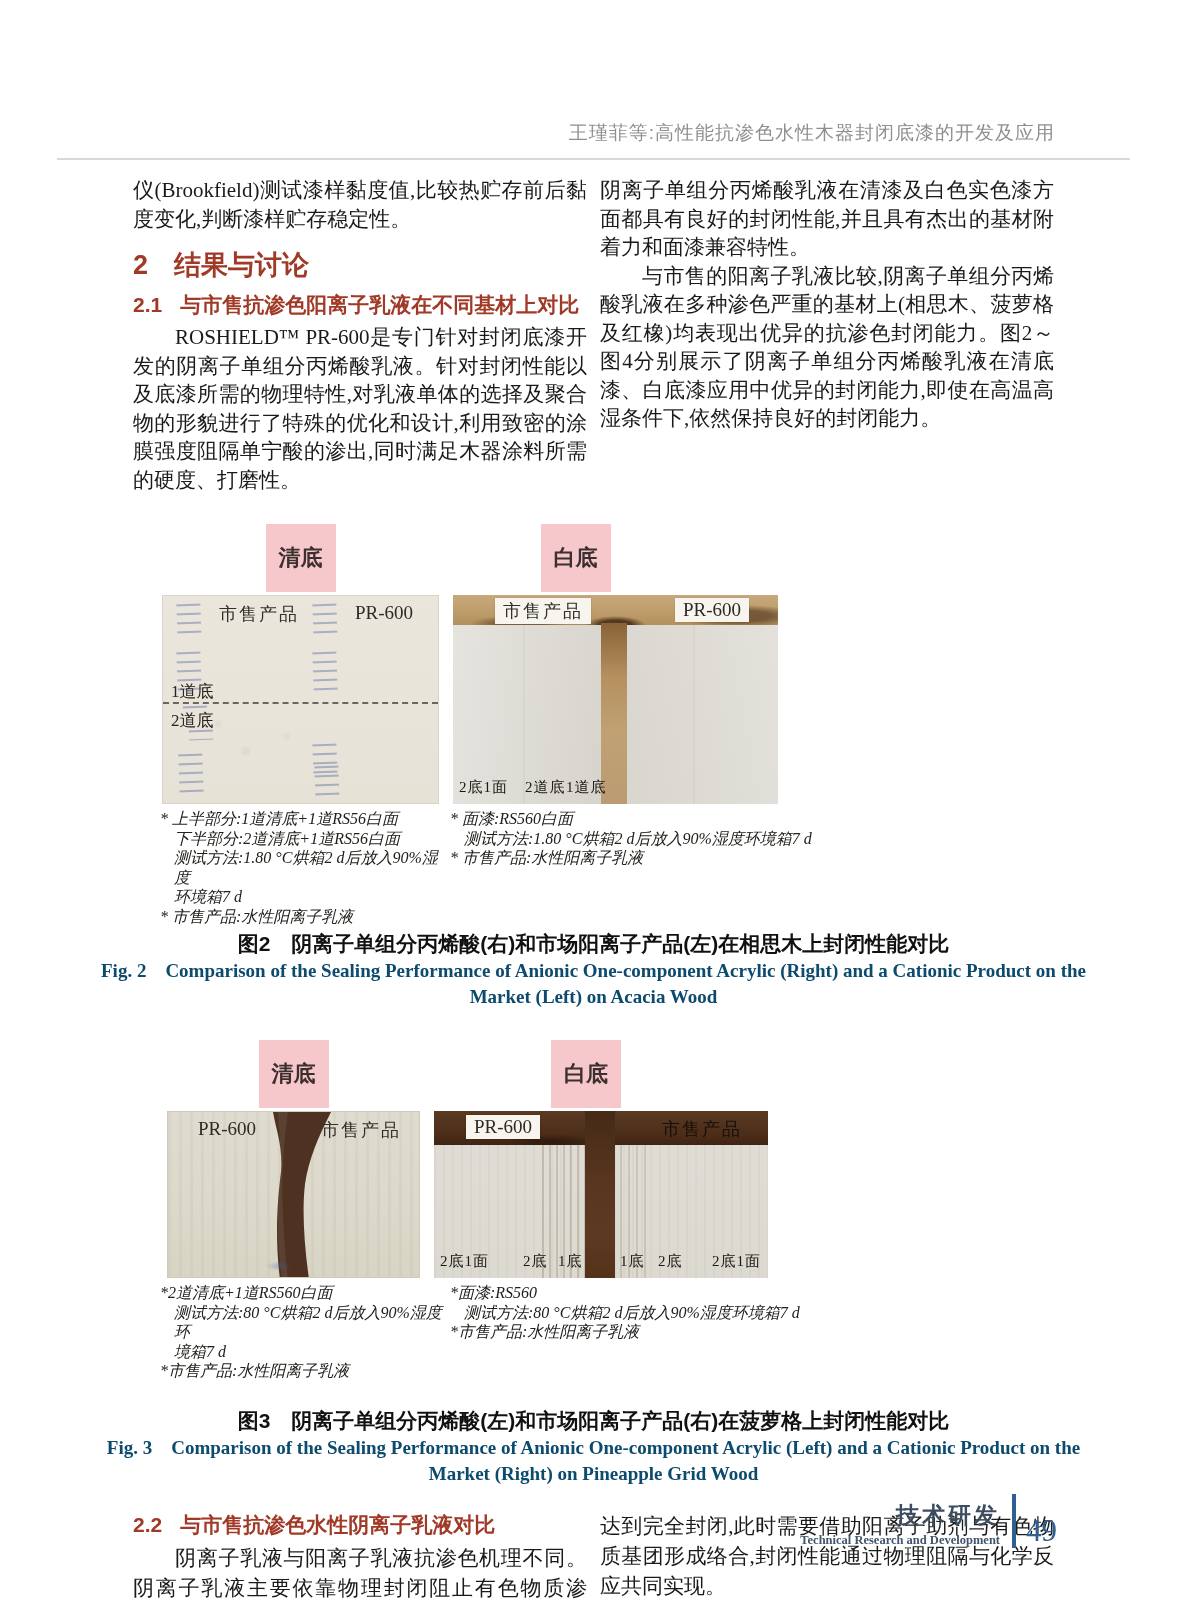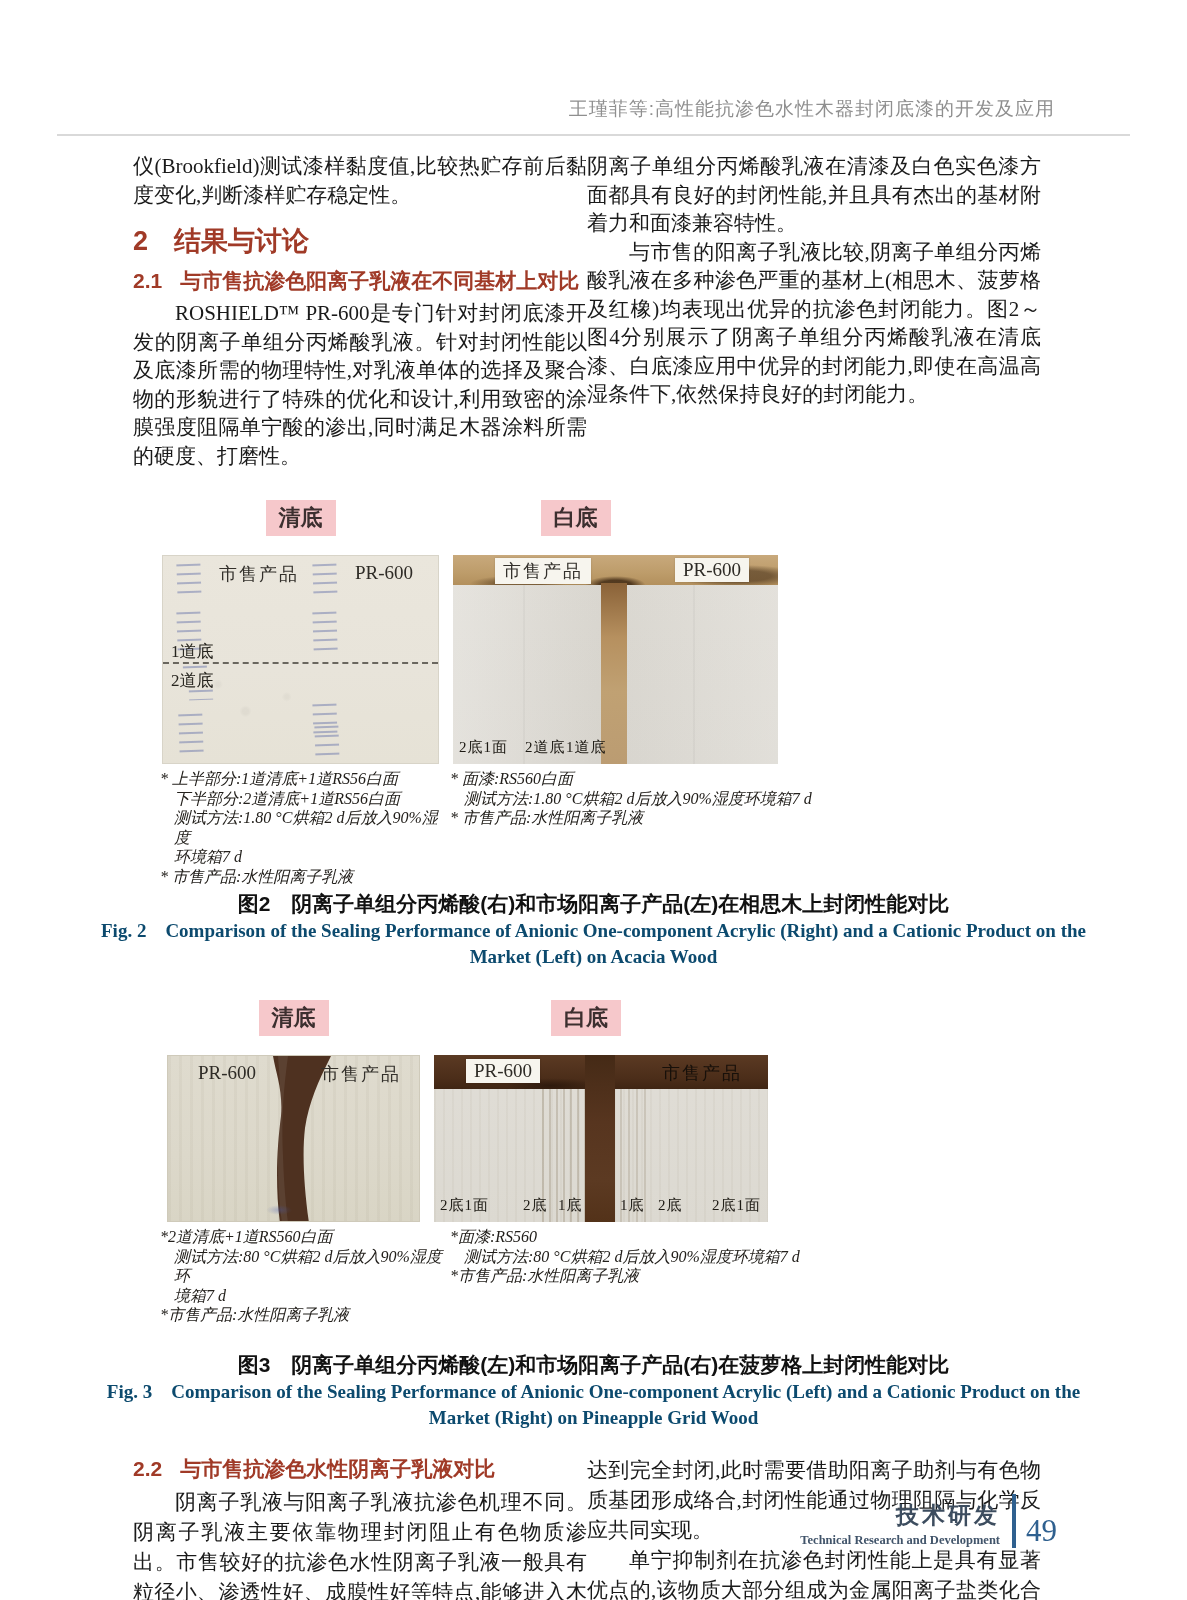--- a/index.html
+++ b/index.html
@@ -5,28 +5,28 @@
   * { margin:0; padding:0; box-sizing:border-box; }
   html,body { background:#ffffff; }
   .page {
     position:relative; width:1187px; height:1600px; margin:0 auto;
     background:#fff; overflow:hidden;
     font-family:"Liberation Serif","DejaVu Serif",serif;
     color:#1a1a1a;
   }
   
   .running-head {
-    padding-top:96px; margin:0 132px 0 57px;
+    padding-top:120px; margin:0 132px 0 57px;
     text-align:right; font-size:19px; color:#8f8f8f;
     font-family:"Liberation Sans","DejaVu Sans",sans-serif; letter-spacing:1px;
   }
   .head-rule { margin:12px 57px 0 57px; border-top:2px solid #d9d9d9; }
 
   
-  .cols { display:flex; gap:0; margin:16px 130px 0 133px; }
+  .cols { display:flex; gap:13px; margin:16px 130px 0 133px; }
   .col { width:454px; }
   .body-text { font-size:21px; line-height:28.5px; text-align:justify; }
   .ind { text-indent:2em; }
   .cols2 .body-text { line-height:30px; }
 
   .h2 { margin-top:14px; color:#a03a27;
         font-family:"Liberation Sans","DejaVu Sans",sans-serif;
         font-weight:bold; font-size:27px; }
   .h2 .h-num { margin-right:26px; }
   .h3 { margin-top:8px; margin-bottom:4px; color:#a03a27;
@@ -34,21 +34,21 @@
         font-weight:bold; font-size:21px; }
   .h3 .h-num { margin-right:18px; }
 
   
   .fig { margin-top:30px; }
   .fig-photos { display:flex; margin-left:162px; gap:14px; }
   .fig3 .fig-photos { margin-left:167px; }
   .photo-wrap { display:flex; flex-direction:column; align-items:center; }
   .badge {
     display:inline-block; background:#f6c8cb; color:#3c2f2f;
-    font-size:22px; font-weight:bold; padding:3px 13px; margin-bottom:19px;
+    font-size:22px; font-weight:bold; padding:19px 13px; margin-bottom:3px;
     font-family:"Liberation Serif","DejaVu Serif",serif;
   }
   .photo { position:relative; overflow:hidden; }
   .brand { position:absolute; font-size:18px; color:#33302b; letter-spacing:2px; }
   .brand-pr { position:absolute; font-size:19px; color:#2e2b26; font-family:"Liberation Serif",serif; }
   .chip { background:#f7f5ee; padding:1px 8px; box-shadow:0 0 2px rgba(0,0,0,.15); }
   .coat-label { position:absolute; left:8px; font-size:17px; color:#27251f; }
   .pbottom { position:absolute; bottom:7px; font-size:15px; color:#1c1913; letter-spacing:1px; }
 
   

